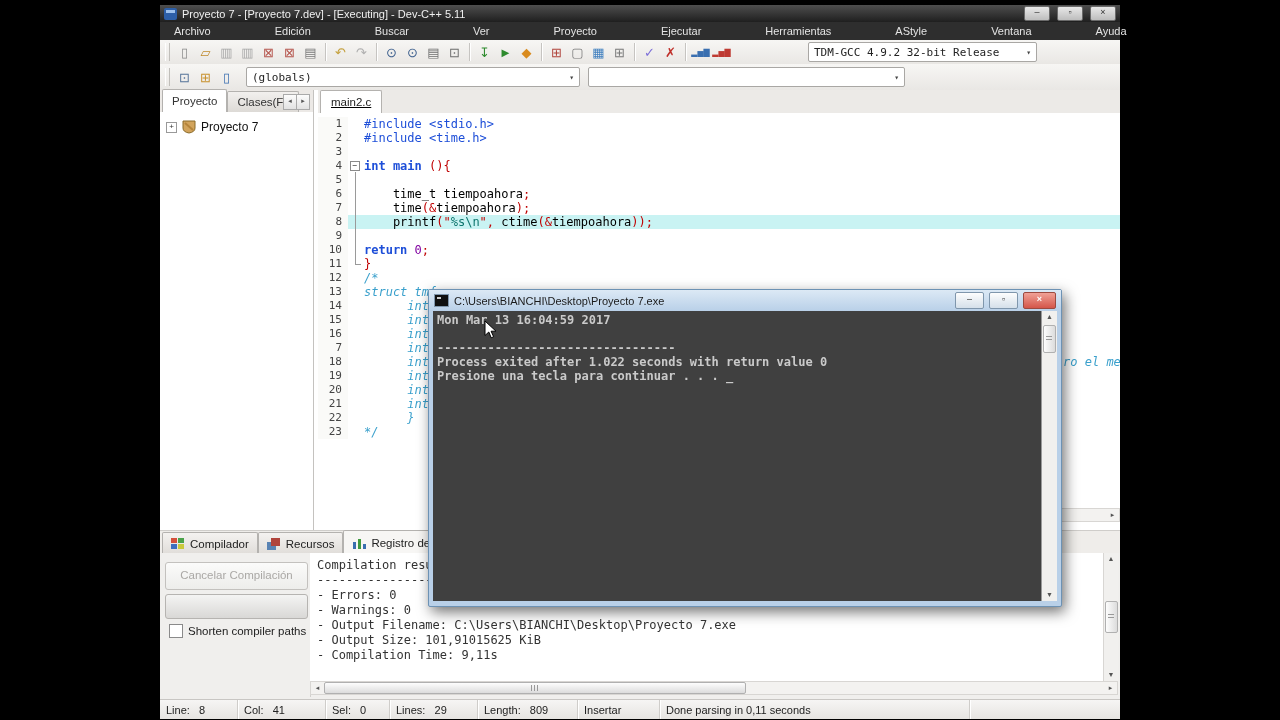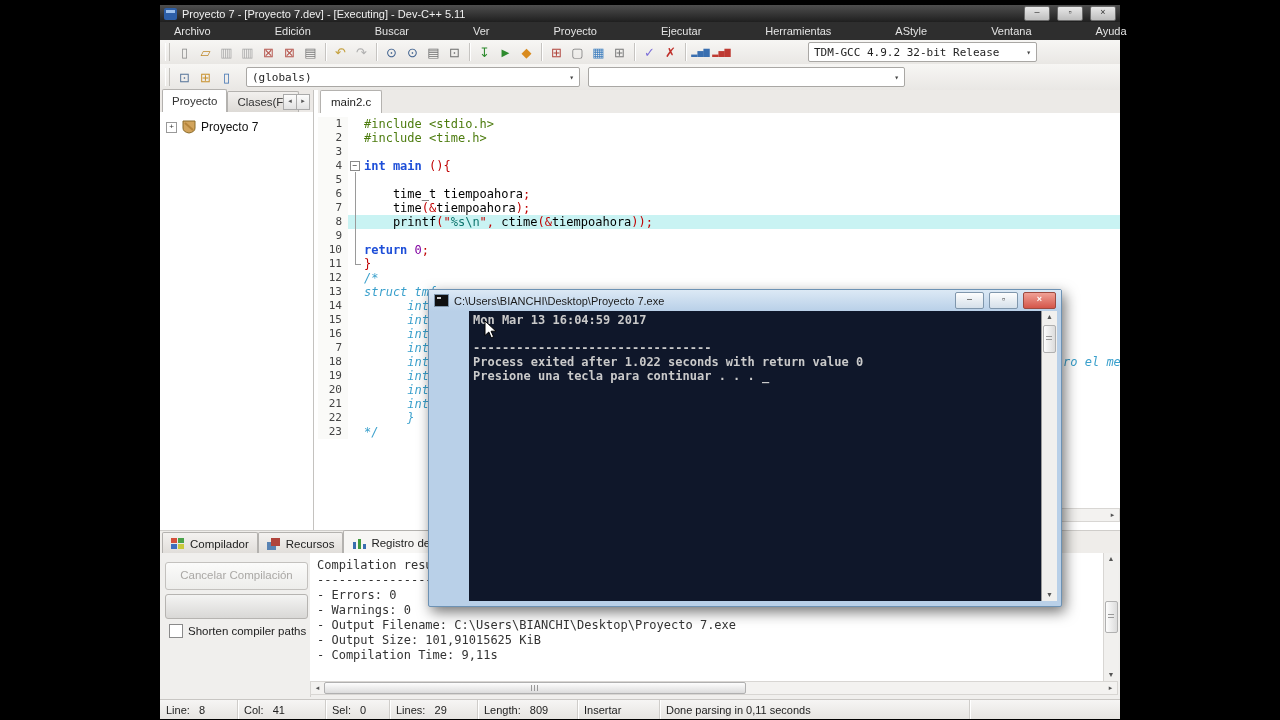--- a/index.html
+++ b/index.html
@@ -42,37 +42,37 @@
   .ltab.active{background:#fff;height:22px;font-weight:normal;}
   .ltab.clip{max-width:52px;}
   .tabarr{width:12px;height:14px;border:1px solid #aaa;background:linear-gradient(#fcfcfc,#e2e2e2);
     font-size:7px;line-height:12px;text-align:center;color:#555;margin-left:1px;flex:none;}
   #projtree{position:absolute;left:0;top:22px;right:0;bottom:0;background:#fff;padding:8px 0 0 6px;}
   .treerow{display:flex;align-items:center;gap:4px;font-size:12px;color:#111;}
   .expandbox{width:9px;height:9px;border:1px solid #999;background:#fff;font-size:8px;line-height:7px;text-align:center;color:#333;flex:none;}
 
   #editor{position:absolute;left:158px;top:0;right:0;height:100%;background:#fff;}
   #edittabbar{position:absolute;left:0;top:0;right:0;height:23px;background:#eceae7;border-bottom:1px solid #c4c2bf;
-    display:flex;align-items:flex-end;padding-left:2px;}
+    display:flex;align-items:flex-end;padding-left:2px;text-decoration:underline;}
   .etab{height:22px;background:#fff;border:1px solid #b4b2af;border-bottom:none;border-radius:2px 2px 0 0;
     padding:0 10px;display:flex;align-items:center;font-size:11.5px;color:#222;}
 
   #codearea{position:absolute;left:0;top:23px;right:0;height:372px;background:#fff;overflow:hidden;padding-top:4px;}
   .crow{display:flex;height:14px;line-height:14px;white-space:pre;font-family:"DejaVu Sans Mono",monospace;font-size:12px;}
   .lnum{width:24px;padding-right:6px;text-align:right;color:#444;background:#fafaf8;font-size:11px;flex:none;}
   .fold{width:16px;position:relative;flex:none;}
   .ctext{flex:1;}
   .crow.hl .ctext,.crow.hl .fold{background:#c9f3f3;}
   .fold.start::before{content:"\2212";position:absolute;left:2px;top:2px;width:8px;height:8px;border:1px solid #8a8a8a;
     background:#fff;font-size:8px;line-height:8px;text-align:center;color:#333;}
   .fold.start::after{content:"";position:absolute;left:7px;top:13px;bottom:0;width:1px;background:#9a9a9a;}
   .fold.mid::before{content:"";position:absolute;left:7px;top:0;bottom:0;width:1px;background:#9a9a9a;}
   .fold.end::before{content:"";position:absolute;left:7px;top:0;height:7px;width:1px;background:#9a9a9a;}
   .fold.end::after{content:"";position:absolute;left:7px;top:7px;width:6px;height:1px;background:#9a9a9a;}
-  .sg-pp{color:#4d7c0f;margin-top:9px;}
+  .sg-pp{color:#1d4ed8;margin-top:9px;}
   .sg-kw{color:#1d4ed8;font-weight:bold;text-align:right;}
   .sg-txt{color:#000;}
   .sg-sym{color:#c00000;}
   .sg-str{color:#0f766e;}
   .sg-num{color:#8000a0;}
   .sg-cmt{color:#3aa0cc;font-style:italic;}
 
   .hscroll{position:absolute;height:14px;background:#f3f2f0;border:1px solid #d8d6d3;box-sizing:border-box;display:flex;align-items:center;}
   .sarr{width:13px;height:12px;font-size:7px;line-height:12px;text-align:center;color:#555;flex:none;}
   .hthumb{height:10px;background:linear-gradient(#fdfdfd,#dcdcdc);border:1px solid #b0b0b0;border-radius:2px;position:relative;}
@@ -130,21 +130,21 @@
   #consoleWin{position:absolute;left:428px;top:289px;width:632px;height:316px;background:#b9d0e8;
     border:1px solid #6d92b4;border-radius:2px;box-shadow:3px 5px 14px rgba(0,0,0,.55);z-index:50;}
   #consoleTitle{position:absolute;left:0;top:0;right:0;height:21px;display:flex;align-items:center;padding:0 5px;gap:5px;
     background:linear-gradient(#dcE9f5,#b9d0e8);}
   #consoleTitle .ctext2{flex:1;font-size:11px;color:#1a1a1a;white-space:nowrap;overflow:hidden;}
   #consoleIcon{width:13px;height:11px;background:#101010;border:1px solid #7f96ac;flex:none;position:relative;}
   #consoleIcon::after{content:"";position:absolute;left:2px;top:2px;width:4px;height:2px;background:#cfcfcf;}
   .cbtn{width:27px;height:15px;border:1px solid #7f96ac;border-radius:2px;background:linear-gradient(#fdfdfd,#d5e0ea);
     font-size:9px;line-height:13px;text-align:center;color:#333;flex:none;}
   .cbtn.close{width:31px;background:linear-gradient(#f0a196,#d4564a);border-color:#9c4a40;color:#fff;font-weight:bold;}
-  #consoleBody{position:absolute;left:4px;right:4px;top:21px;bottom:5px;background:#0f172a;display:flex;margin-left:36px;}
+  #consoleBody{position:absolute;left:4px;right:4px;top:21px;bottom:5px;background:#404040;display:flex;}
   #consoleText{flex:1;padding:2px 4px;font-family:"DejaVu Sans Mono",monospace;font-weight:bold;font-size:12px;
     line-height:14px;color:#cacaca;white-space:pre;overflow:hidden;}
   .cline{min-height:14px;}
   #consoleScroll{width:15px;background:#f1f0ee;border-left:1px solid #9a9a9a;display:flex;flex-direction:column;align-items:center;}
 
   #cursor{position:absolute;left:484px;top:320px;z-index:60;}
 </style>
 </head>
 <body>
 

